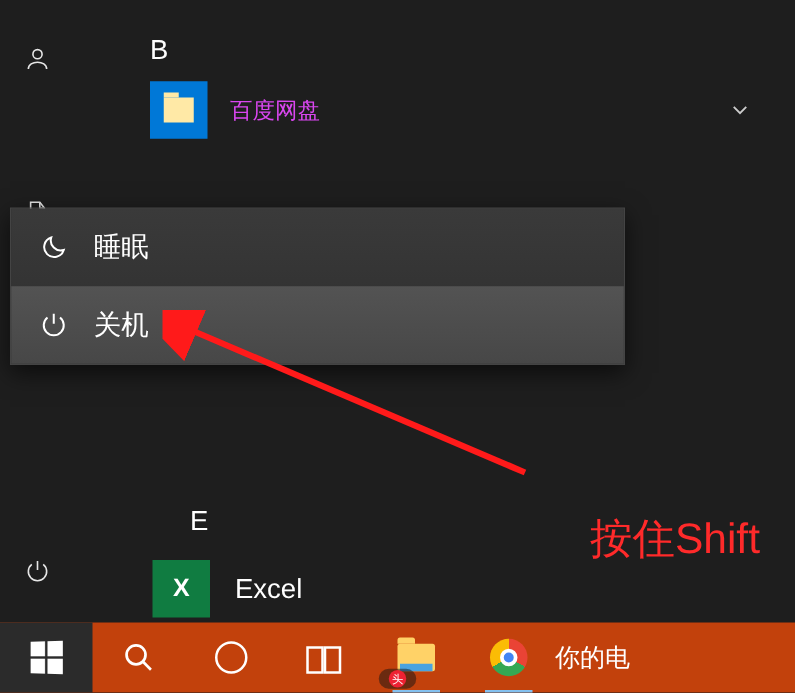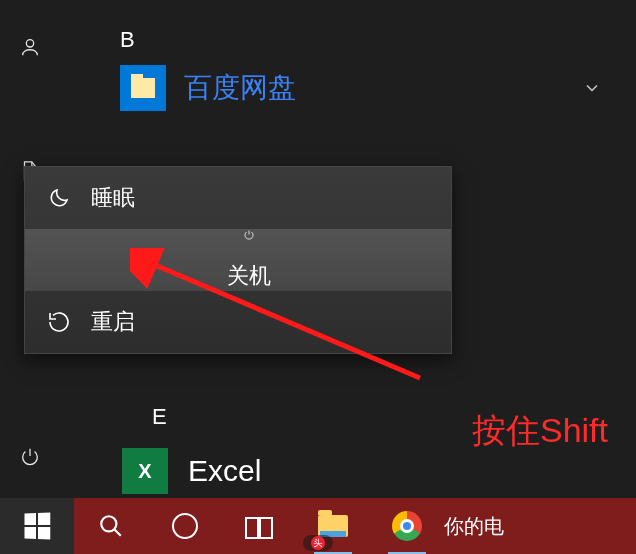--- a/index.html
+++ b/index.html
@@ -62,49 +62,48 @@
       padding-left: 12px;
       position: relative;
     }
     .tile {
       width: 46px; height: 46px;
       display: flex; align-items: center; justify-content: center;
       background: #0078d7;
     }
     .folder-inner { width: 24px; height: 20px; background: #ffe9a6; position: relative; }
     .folder-inner::before { content: ""; position: absolute; top: -4px; left: 0; width: 12px; height: 4px; background: #ffe9a6; }
-    .app-label { font-size: 28px; color: #3b82f6; }
+    .app-label { font-size: 18px; color: #d946ef; }
     .chevron {
       position: absolute;
       right: 24px;
       top: 18px;
       color: #ccc;
     }
     .chevron svg { width: 20px; height: 20px; stroke: currentColor; fill: none; stroke-width: 1.8; }
     .power-menu {
       position: absolute;
-      left: 24px;
+      left: 8px;
       top: 166px;
-      width: 428px;
+      width: 492px;
       background: linear-gradient(180deg, #3a3a3a, #2d2d2d);
       border: 1px solid #444;
       box-shadow: 0 6px 18px rgba(0,0,0,0.6);
     }
     .pm-item {
       display: flex;
       align-items: center;
       height: 62px;
       padding-left: 22px;
       gap: 20px;
       font-size: 22px;
       color: #fff;
     }
     .pm-item.highlight {
       background: linear-gradient(180deg, #535353, #474747);
-      flex-direction: column;
     }
     .pm-item svg { width: 24px; height: 24px; stroke: #fff; fill: none; stroke-width: 1.6; }
     .letter-e {
       position: absolute;
       left: 152px;
       top: 404px;
       font-size: 22px;
       color: #fff;
     }
     .excel-row {
@@ -115,27 +114,27 @@
       align-items: center;
       gap: 20px;
     }
     .excel-tile {
       width: 46px; height: 46px;
       background: #107c41;
       display: flex; align-items: center; justify-content: center;
       position: relative;
     }
     .excel-x { color: #fff; font-weight: bold; font-size: 20px; }
-    .excel-label { font-size: 30px; color: #fff; }
+    .excel-label { font-size: 22px; color: #fff; }
     .taskbar {
       position: absolute;
       left: 0; bottom: 0;
       width: 100%;
       height: 56px;
-      background: #7f1d1d;
+      background: #c2410c;
       display: flex;
       align-items: center;
     }
     .tb-item {
       width: 74px; height: 56px;
       display: flex;
       align-items: center;
       justify-content: center;
       position: relative;
     }
@@ -247,27 +246,20 @@
         </svg>
       <span>睡眠</span>
     </div>
     <div class="pm-item highlight">
       <svg viewBox="0 0 24 24">
           <path d="M12 3v8"></path>
           <path d="M7 6a8 8 0 1 0 10 0"></path>
         </svg>
       <span>关机</span>
     </div>
-    <div class="pm-item">
-      <svg viewBox="0 0 24 24">
-          <path d="M3 12a9 9 0 1 0 3-6.7"></path>
-          <path d="M3 3v6h6"></path>
-        </svg>
-      <span>重启</span>
-    </div>
   </div>
 
   <div class="letter-e">E</div>
 
   <div class="excel-row">
     <div class="excel-tile">
         <span class="excel-x">X</span>
       </div>
     <div class="excel-label">Excel</div>
   </div>

